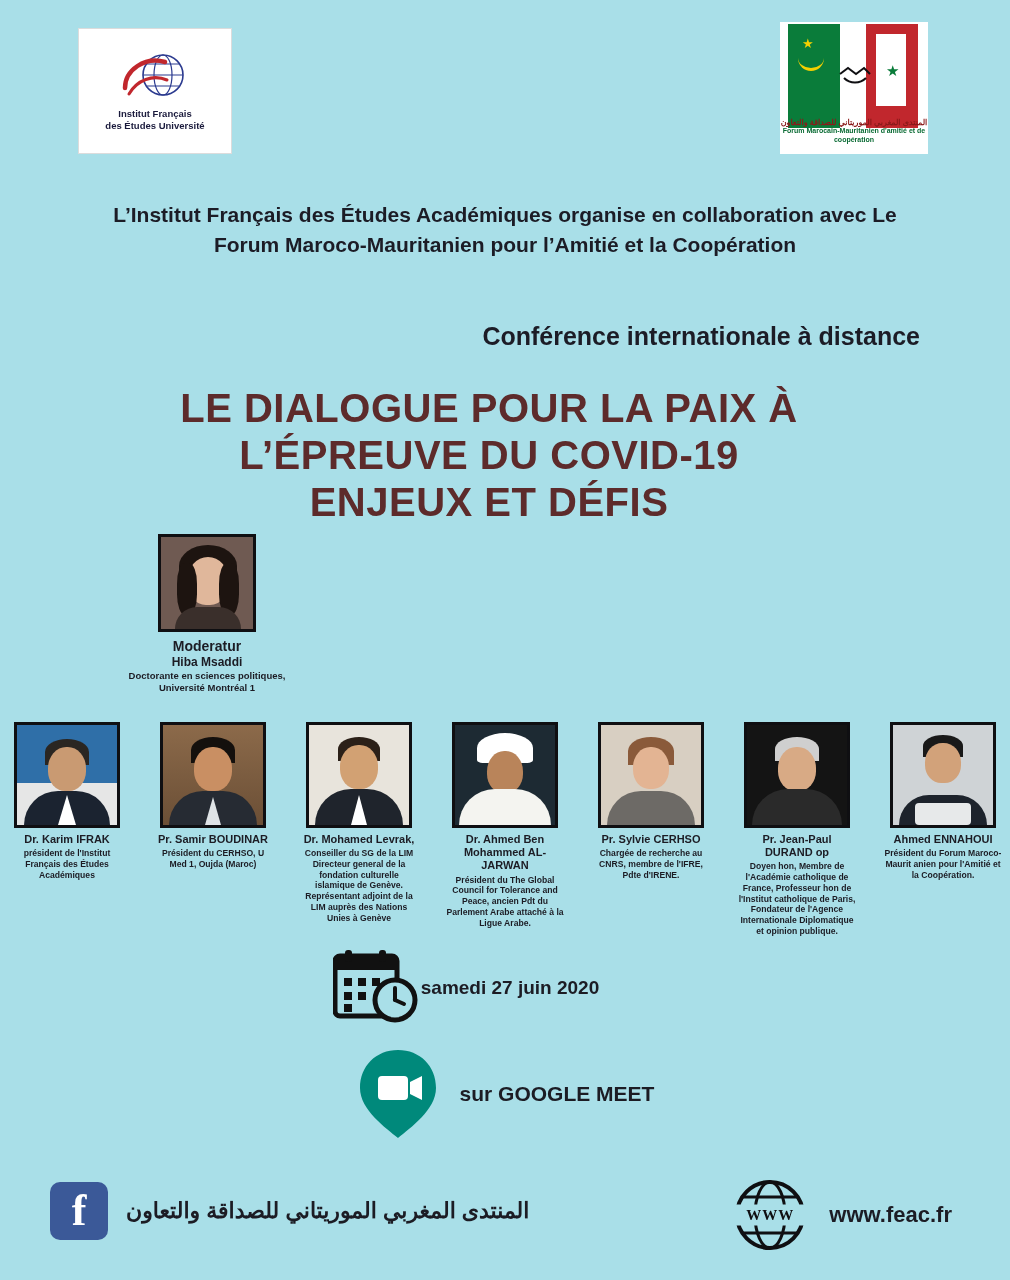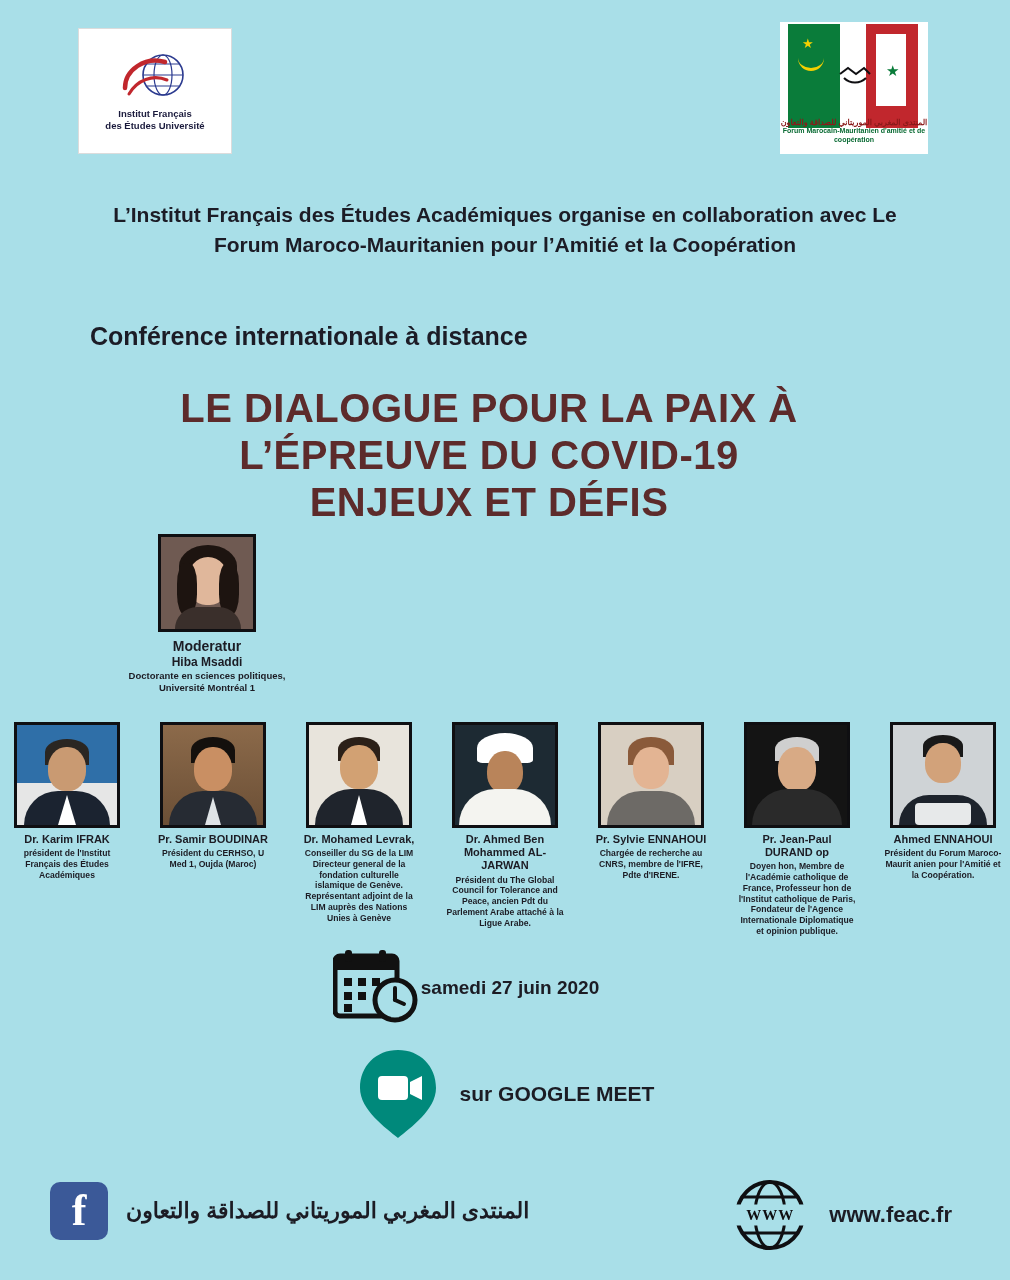--- a/index.html
+++ b/index.html
@@ -45,21 +45,21 @@
   }
   .lr-caption .ar{font-size:8px;color:#8a1a1a;display:block;}
 
   
   .intro{
     position:absolute;left:90px;top:200px;width:830px;
     text-align:center;font-size:21px;font-weight:bold;line-height:1.42;color:#1c1c26;
   }
   .subtitle{
     position:absolute;left:90px;top:322px;width:830px;
-    text-align:left;font-size:25px;font-weight:bold;color:#1c1c26;
+    text-align:right;font-size:25px;font-weight:bold;color:#1c1c26;
   }
   .maintitle{
     position:absolute;left:44px;top:385px;width:890px;
     text-align:center;font-size:40px;font-weight:bold;line-height:1.18;
     color:#5d2b2b;letter-spacing:0.5px;
   }
   .maintitle .l3{display:block;}
 
   
   .moderator{
@@ -241,21 +241,21 @@
       <div class="ds">Président du The Global Council for Tolerance and Peace, ancien Pdt du Parlement Arabe attaché à la Ligue Arabe.</div>
     </div>
 
     <div class="speaker">
       <div class="photo">
         <div class="p-bg" style="background:#d8cfc2"></div>
         <div class="p-hair" style="top:12px;width:46px;height:28px;background:#8a5a3a;"></div>
         <div class="p-head" style="top:22px;width:36px;height:42px;background:#e3b493;"></div>
         <div class="p-body" style="width:88px;height:34px;background:#6d6a66;"></div>
       </div>
-      <div class="nm">Pr. Sylvie ENNAHOUI</div>
+      <div class="nm">Pr. Sylvie CERHSO</div>
       <div class="ds">Chargée de recherche au CNRS, membre de l'IFRE, Pdte d'IRENE.</div>
     </div>
 
     <div class="speaker">
       <div class="photo">
         <div class="p-bg" style="background:#141414"></div>
         <div class="p-hair" style="top:12px;width:44px;height:24px;background:#cfcfcf;"></div>
         <div class="p-head" style="top:22px;width:38px;height:44px;background:#d8aa85;"></div>
         <div class="p-body" style="width:90px;height:36px;background:#2a2a2a;"></div>
       </div>

